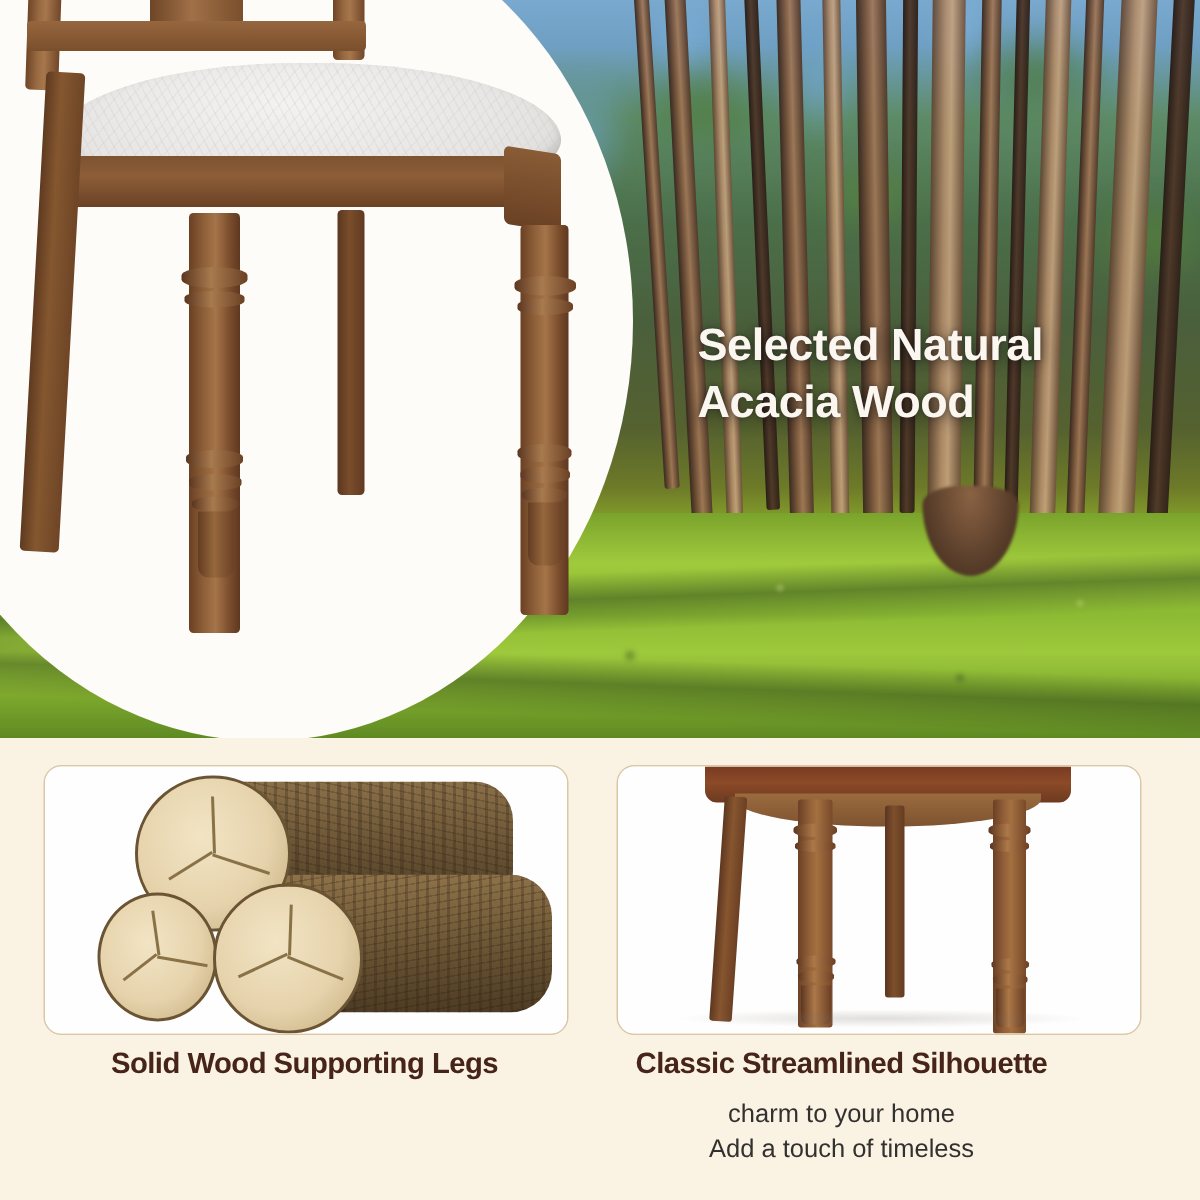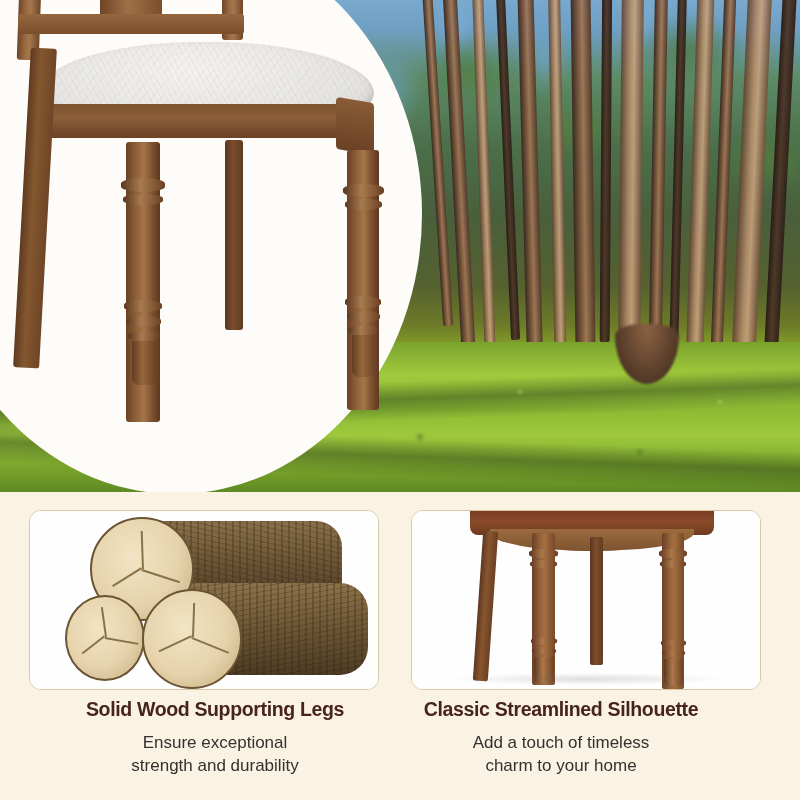--- a/index.html
+++ b/index.html
@@ -247,21 +247,21 @@
   }
   .card.left  { left: 29px; }
   .card.right { left: 411px; }
 
   .card-caption {
     position: absolute;
     top: 206px;
     width: 348px;
     text-align: center;
   }
-  .card-caption.left  { left: 41px; }
+  .card-caption.left  { left: 29px; }
   .card-caption.right { left: 387px; }
   .cap-title {
     font-size: 19.5px;
     font-weight: bold;
     color: #47241A;
     letter-spacing: -0.35px;
     white-space: nowrap;
   }
   .cap-sub {
     margin-top: 10px;
@@ -369,20 +369,24 @@
       <div class="trunk" style="left:718px;width:12px;height:378px;transform:rotate(2.2deg);"></div>
       <div class="trunk light" style="left:740px;width:24px;height:400px;transform:rotate(2.6deg);"></div>
       <div class="trunk dark" style="left:774px;width:14px;height:384px;transform:rotate(3deg);"></div>
       <div class="trunk" style="left:432px;width:10px;height:356px;transform:rotate(-3.6deg);"></div>
 
       <div class="ground"></div>
       <div class="ground-speckle"></div>
       <div class="trunk-base"></div>
     </div>
 
+    <div class="headline">
+      <div>Selected Natural</div>
+      <div>Acacia Wood</div>
+    </div>
 
     <div class="circle-fill-left"></div>
     <div class="circle"></div>
 
     <div class="chair">
       <div class="wood back-post-l"></div>
       <div class="wood back-post-r"></div>
       <div class="wood back-splat"></div>
       <div class="wood back-rail"></div>
 
@@ -433,24 +437,20 @@
         <div class="log-end e3">
           <div class="crack" style="left:48px;top:46px;width:40px;height:2px;transform:rotate(22deg);"></div>
           <div class="crack" style="left:48px;top:46px;width:36px;height:2px;transform:rotate(155deg);"></div>
           <div class="crack" style="left:48px;top:46px;width:34px;height:2px;transform:rotate(272deg);"></div>
         </div>
       </div>
     </div>
 
     <div class="card-caption left">
       <div class="cap-title">Solid Wood Supporting Legs</div>
-      <div class="cap-sub">
-        <div>Ensure exceptional</div>
-        <div>strength and durability</div>
-      </div>
     </div>
 
     <div class="card right">
       <div class="tbl">
         <div class="tbl-top"></div>
         <div class="tbl-under"></div>
 
         <div class="tbl-leg l1"></div>
         <div class="tbl-leg l3"></div>
 
@@ -468,19 +468,19 @@
         <div class="tbl-ring" style="left:250px;top:138px;width:23px;height:8px;"></div>
         <div class="tbl-ring" style="left:252px;top:148px;width:19px;height:26px;border-radius:0 0 4px 4px;"></div>
 
         <div class="tbl-shadow"></div>
       </div>
     </div>
 
     <div class="card-caption right">
       <div class="cap-title">Classic Streamlined Silhouette</div>
       <div class="cap-sub">
+        <div>charm to your home</div>
         <div>Add a touch of timeless</div>
-        <div>charm to your home</div>
       </div>
     </div>
 
   </div>
 </div>
 
 </body></html>

